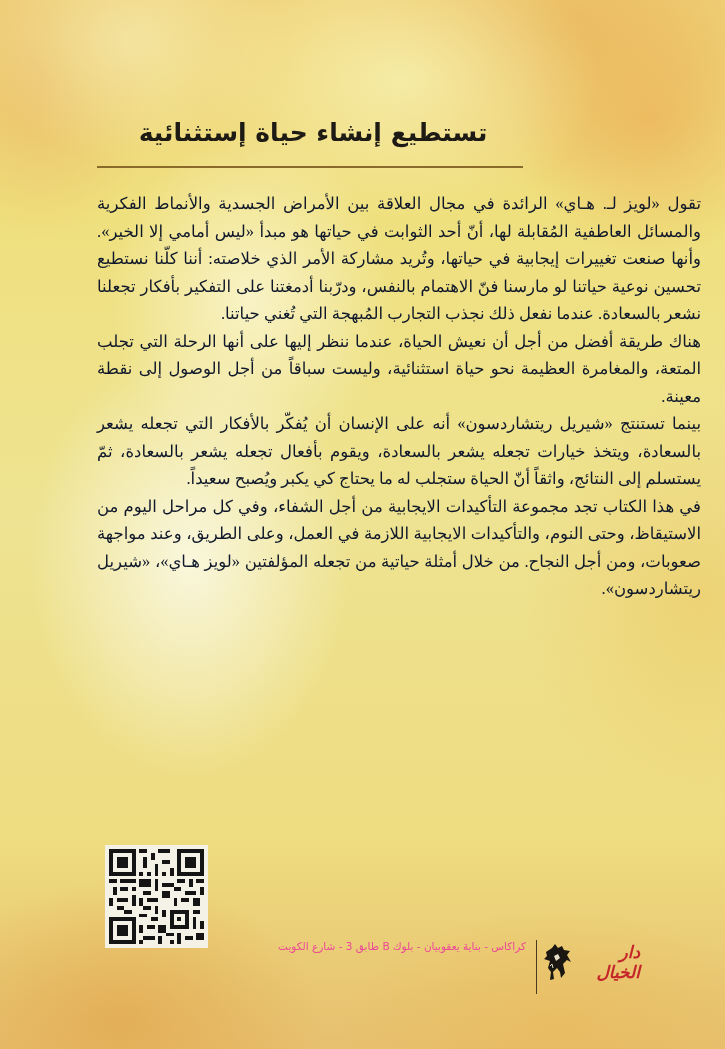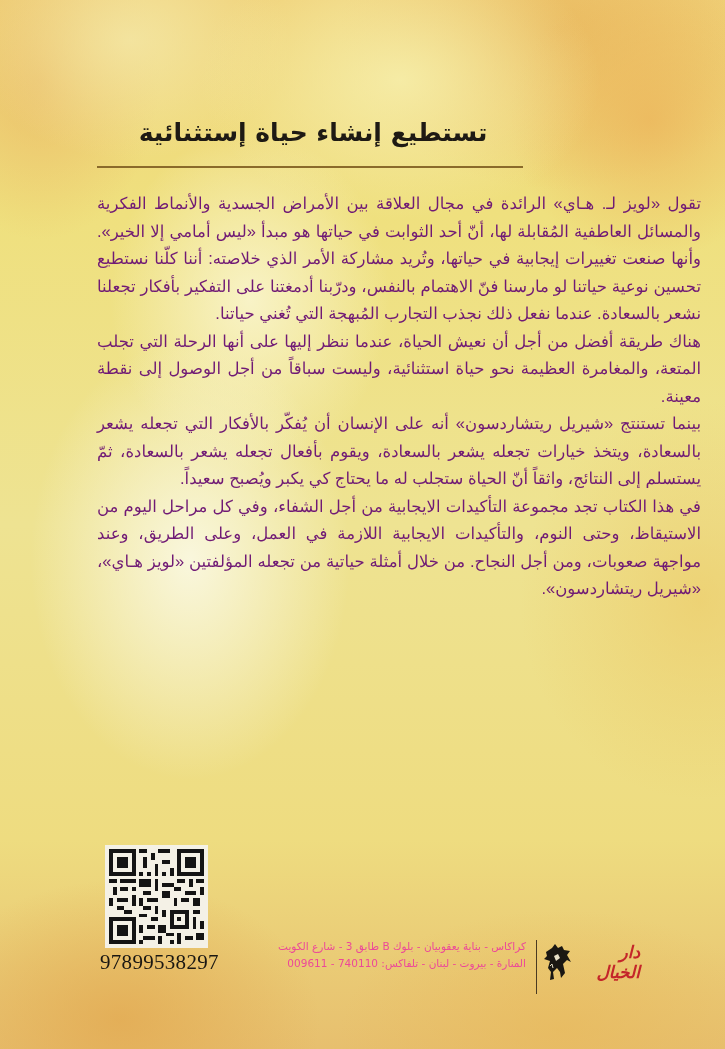--- a/index.html
+++ b/index.html
@@ -25,22 +25,22 @@
     font-family: "DejaVu Sans", sans-serif; font-size: 25px; font-weight: bold;
     color: #1e1a14; letter-spacing: 0; margin: 0;
   }
   .title-rule {
     position: absolute; top: 166px; left: 97px; width: 426px; height: 2px;
     background: #8a6a2a;
   }
   .body-text {
     position: absolute; top: 190px; left: 97px; width: 604px;
     direction: rtl; text-align: justify;
-    font-family: Liberation Sans, sans-serif; font-size: 16.5px; line-height: 27.5px;
-    color: #701a75;
+    font-family: Liberation Serif, serif; font-size: 16.5px; line-height: 27.5px;
+    color: #0f172a;
   }
   .body-text p { margin: 0; text-align-last: right; }
   .qr-block { position: absolute; left: 100px; top: 845px; width: 125px; }
   .qr {
     width: 95px; height: 95px; margin-left: 5px; background: #f4f1e6;
     padding: 4px; box-sizing: content-box;
   }
   .qr svg { display: block; }
   .isbn {
     font-family: "Liberation Serif", serif; font-size: 21px; color: #1a1712;
@@ -161,26 +161,24 @@
             <rect x="13" y="23" width="1" height="2"></rect>
           <rect x="15" y="22" width="2" height="1"></rect>
             <rect x="18" y="22" width="1" height="3"></rect>
             <rect x="20" y="23" width="2" height="1"></rect>
           <rect x="23" y="22" width="2" height="2"></rect>
             <rect x="8" y="24" width="1" height="1"></rect>
             <rect x="16" y="24" width="1" height="1"></rect>
         </g>
       </svg>
     </div>
-    <div class="isbn">97899538297</div>
   </div>
 
   <div class="publisher-info">
     <div class="pub-line">كراكاس - بناية يعقوبيان - بلوك B طابق 3 - شارع الكويت</div>
-    <div class="pub-line">المنارة - بيروت - لبنان - تلفاكس: 740110 - 009611</div>
   </div>
 
   <div class="pub-divider"></div>
 
   <div class="logo">
     <span>
       <svg width="34" height="40" viewBox="0 0 34 40">
         <path d="M6 10 L12 6 L15 2 L18 6 L22 4 L24 8 L30 9 L27 13 L31 20 L27 18 L23 22 L25 31 L21 36 L20 30 L17 26 L13 30 L14 37 L10 38 L11 30 L8 26 L10 19 L4 17 L7 14 Z" fill="#1a1712"></path>
         <path d="M14 14 L18 12 L20 16 L16 19 Z" fill="#e8e0c8"></path>
         <path d="M10 24 L12 22 L13 26" stroke="#e8e0c8" stroke-width="1" fill="none"></path>

